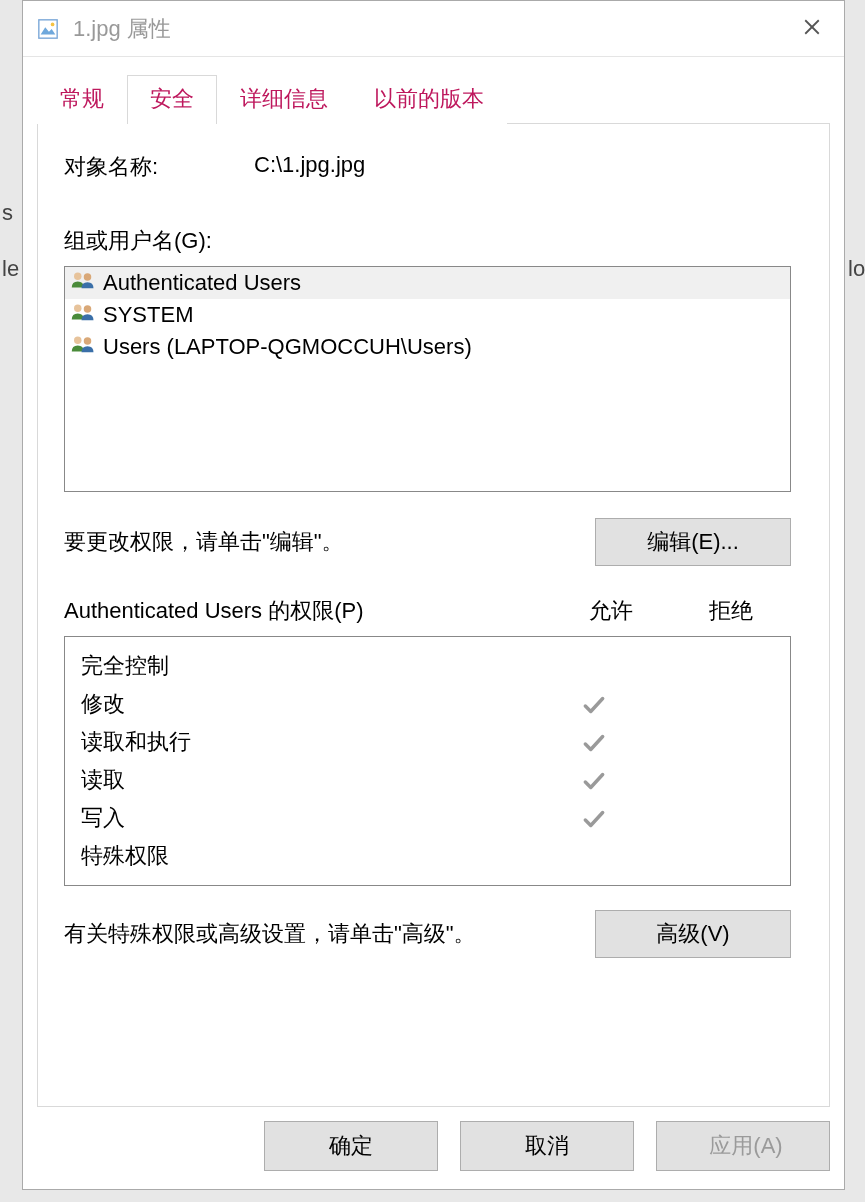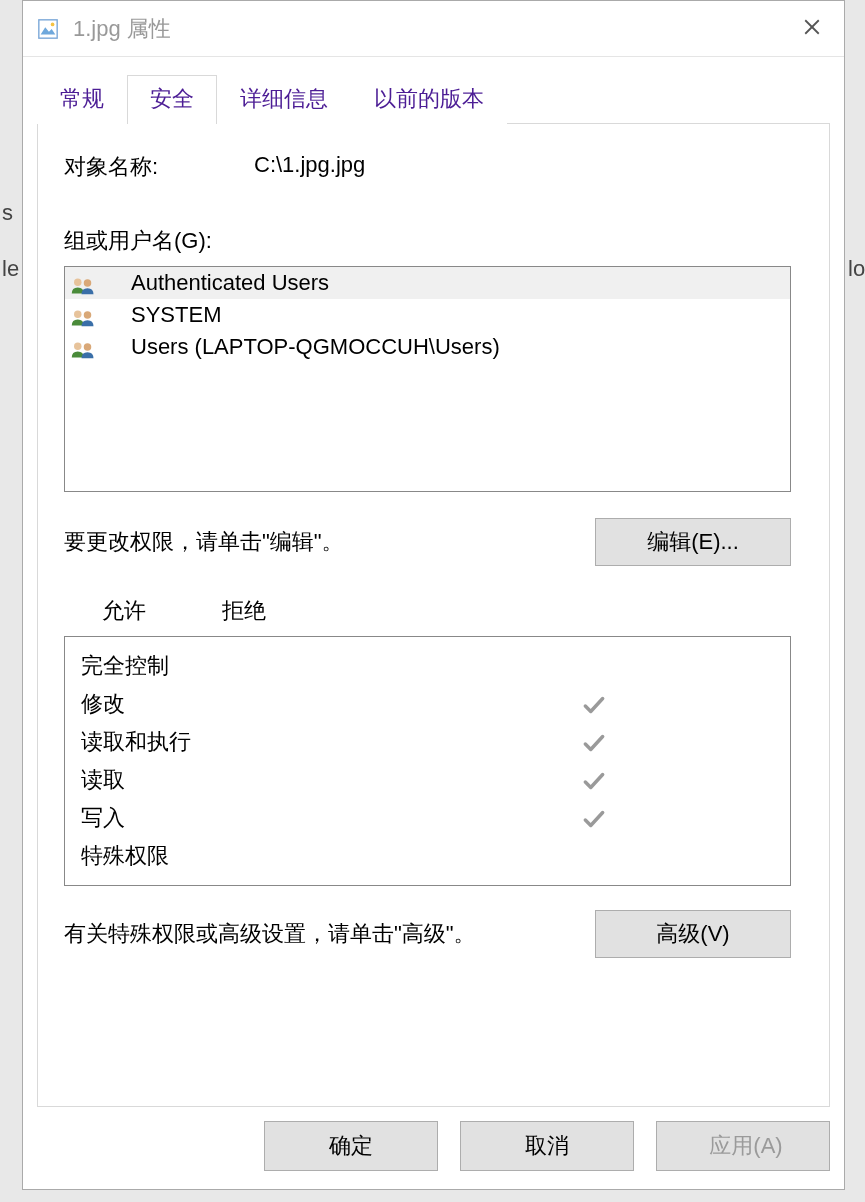--- a/index.html
+++ b/index.html
@@ -57,21 +57,21 @@
       flex-direction: column;
     }
     .tabstrip {
       display: flex;
       align-items: flex-end;
       height: 48px;
     }
     .tab {
       padding: 8px 22px 10px 22px;
       font-size: 22px;
-      color: #4c1d95;
+      color: #be185d;
       cursor: pointer;
       border: 1px solid transparent;
       border-bottom: none;
       background: #fff;
       position: relative;
       top: 1px;
     }
     .tab.active {
       border-color: #d9d9d9;
       background: #fff;
@@ -96,25 +96,24 @@
       margin-bottom: 10px;
     }
     .listbox {
       border: 1px solid #888;
       height: 226px;
       background: #fff;
       overflow: hidden;
     }
     .listitem {
       display: flex;
-      align-items: flex-end;
+      align-items: flex-start;
       padding: 3px 6px;
       font-size: 22px;
       cursor: default;
-      gap: 28px;
     }
     .listitem.selected { background: #f0f0f0; }
     .user-icon {
       width: 24px;
       height: 20px;
       margin-right: 8px;
       display: inline-flex;
     }
     .hint-row {
       display: flex;
@@ -264,20 +263,21 @@
             <span>Users (LAPTOP-QGMOCCUH\Users)</span>
           </div>
         </div>
 
       <div class="hint-row">
         <span class="txt">要更改权限，请单击"编辑"。</span>
         <button class="btn">编辑(E)...</button>
       </div>
 
       <div class="perm-header">
+        <span class="name">Authenticated Users 的权限(P)</span>
         <span class="col">允许</span>
         <span class="col">拒绝</span>
       </div>
 
       <div class="permbox" id="perm-list">
           <div class="perm-row">
             <span class="pname">完全控制</span>
             <span class="pcol"></span>
             <span class="pcol"></span>
           </div>

